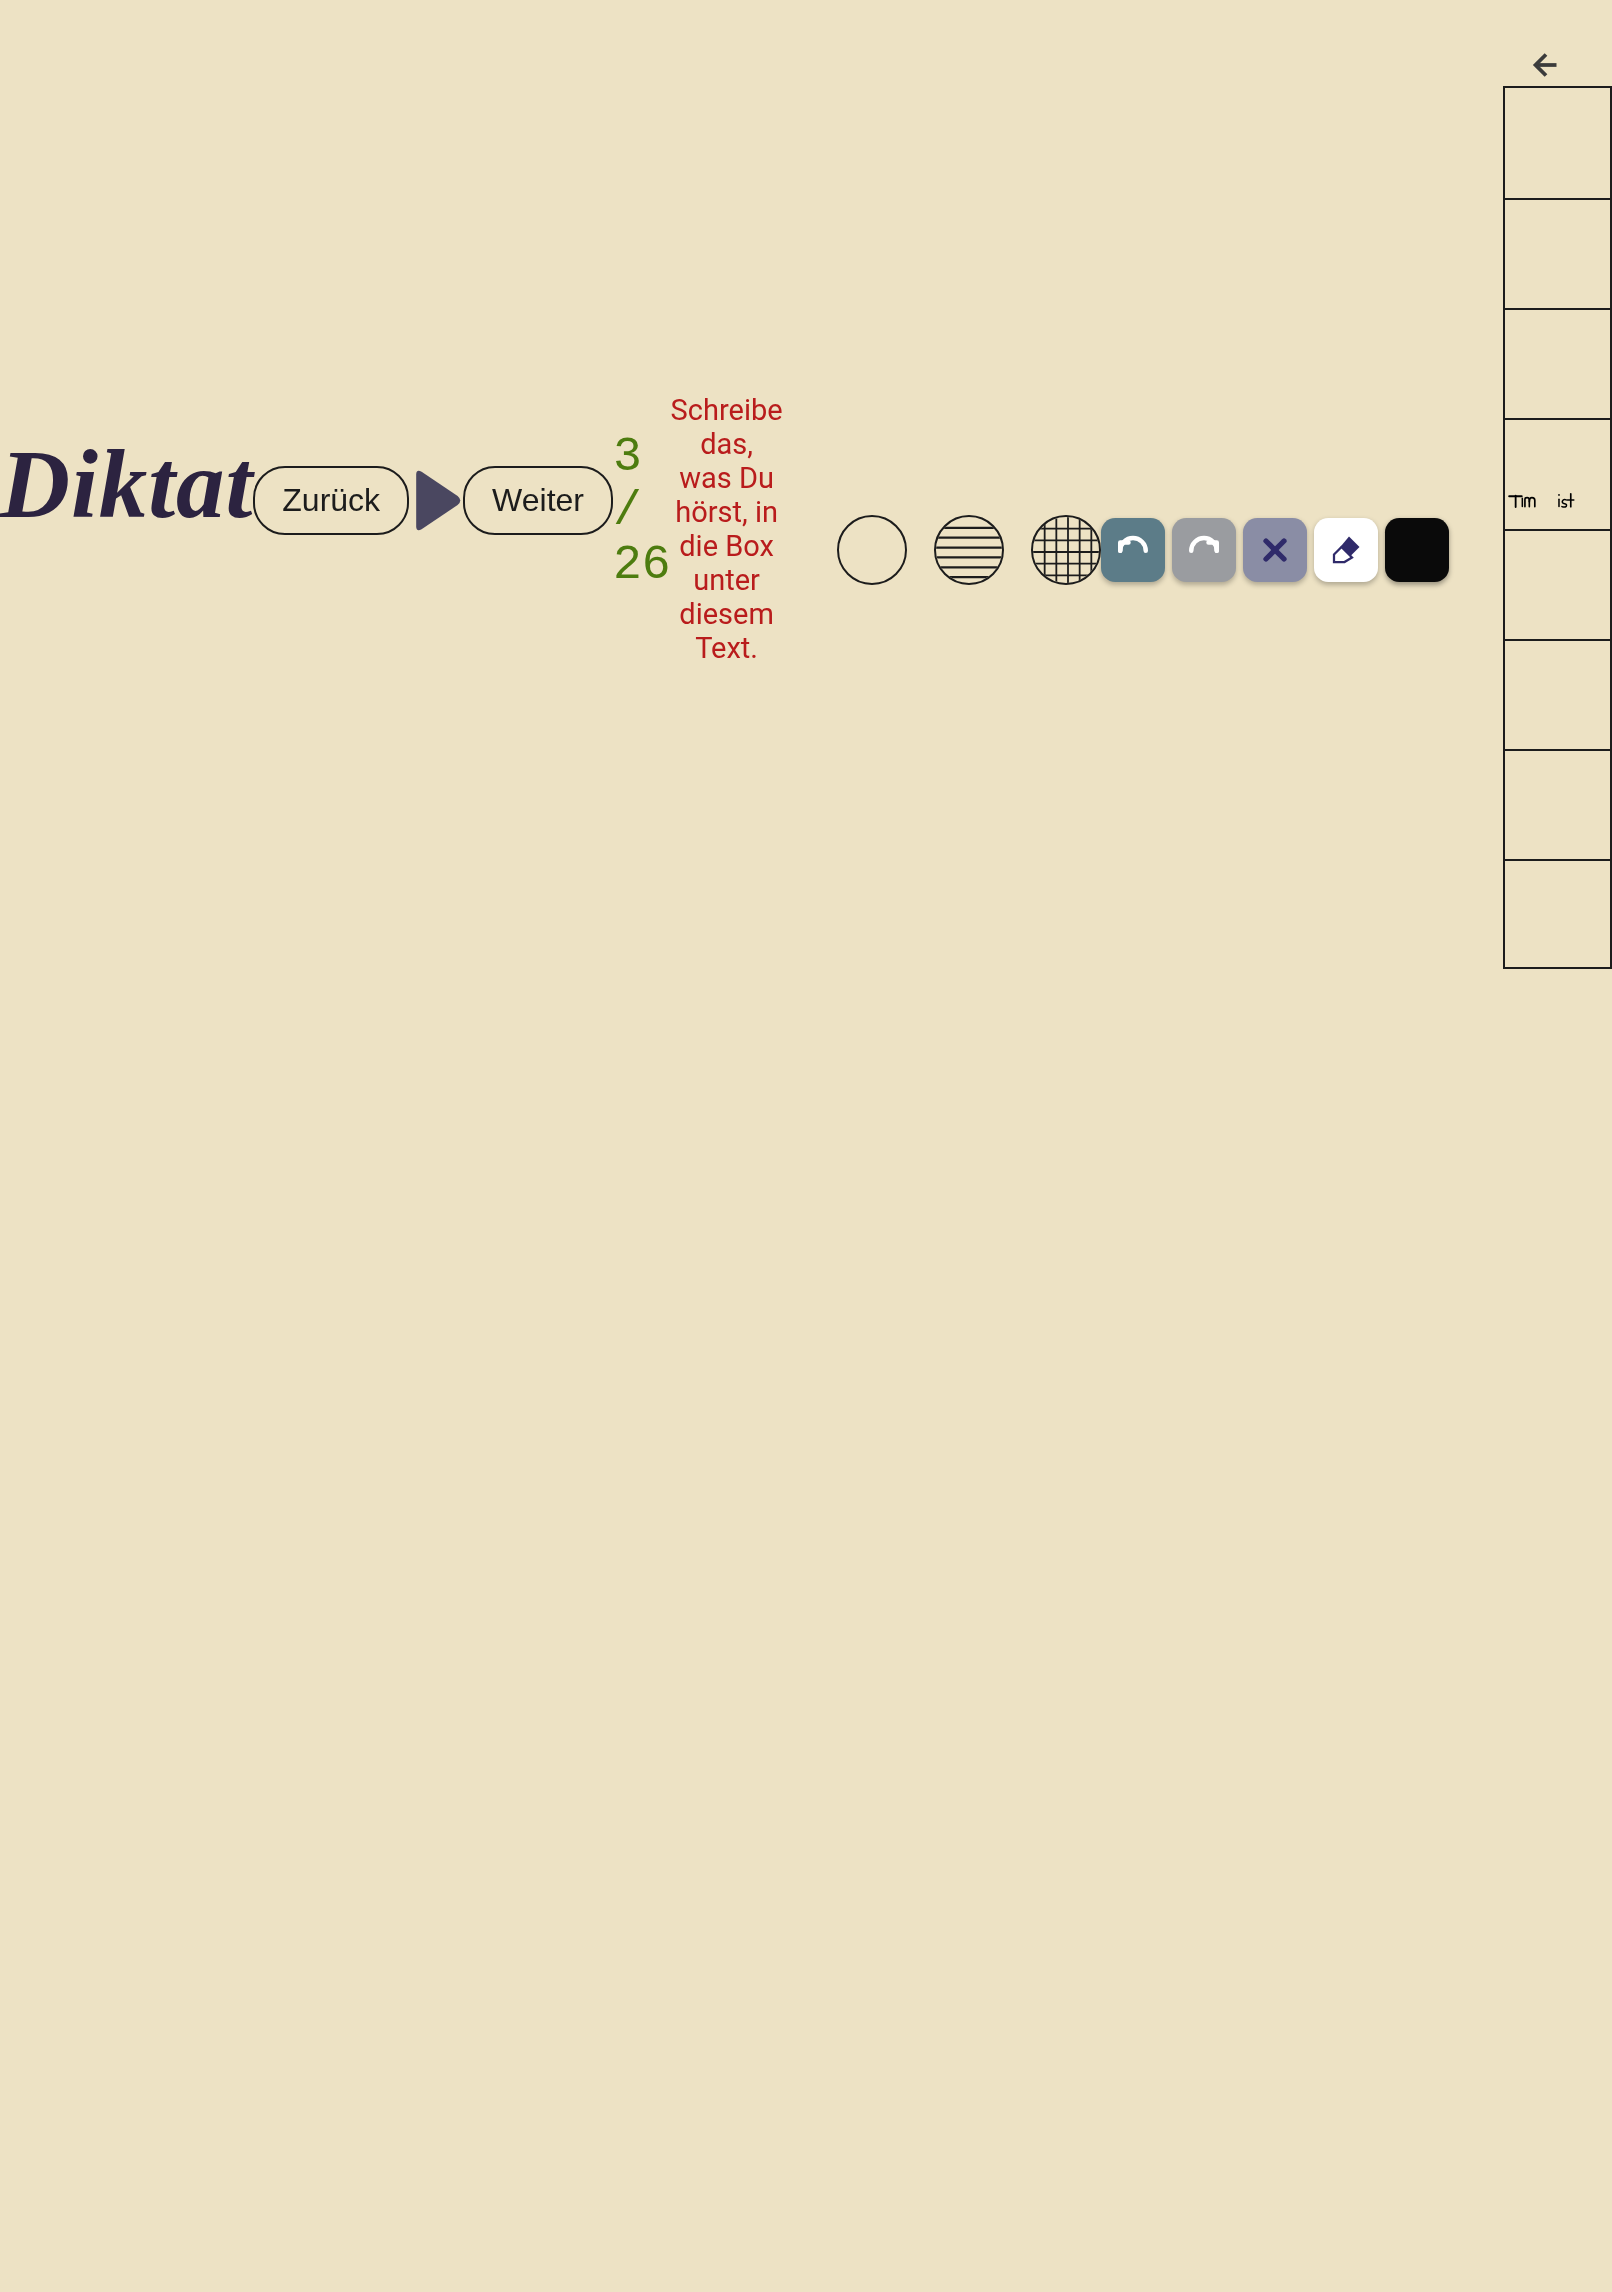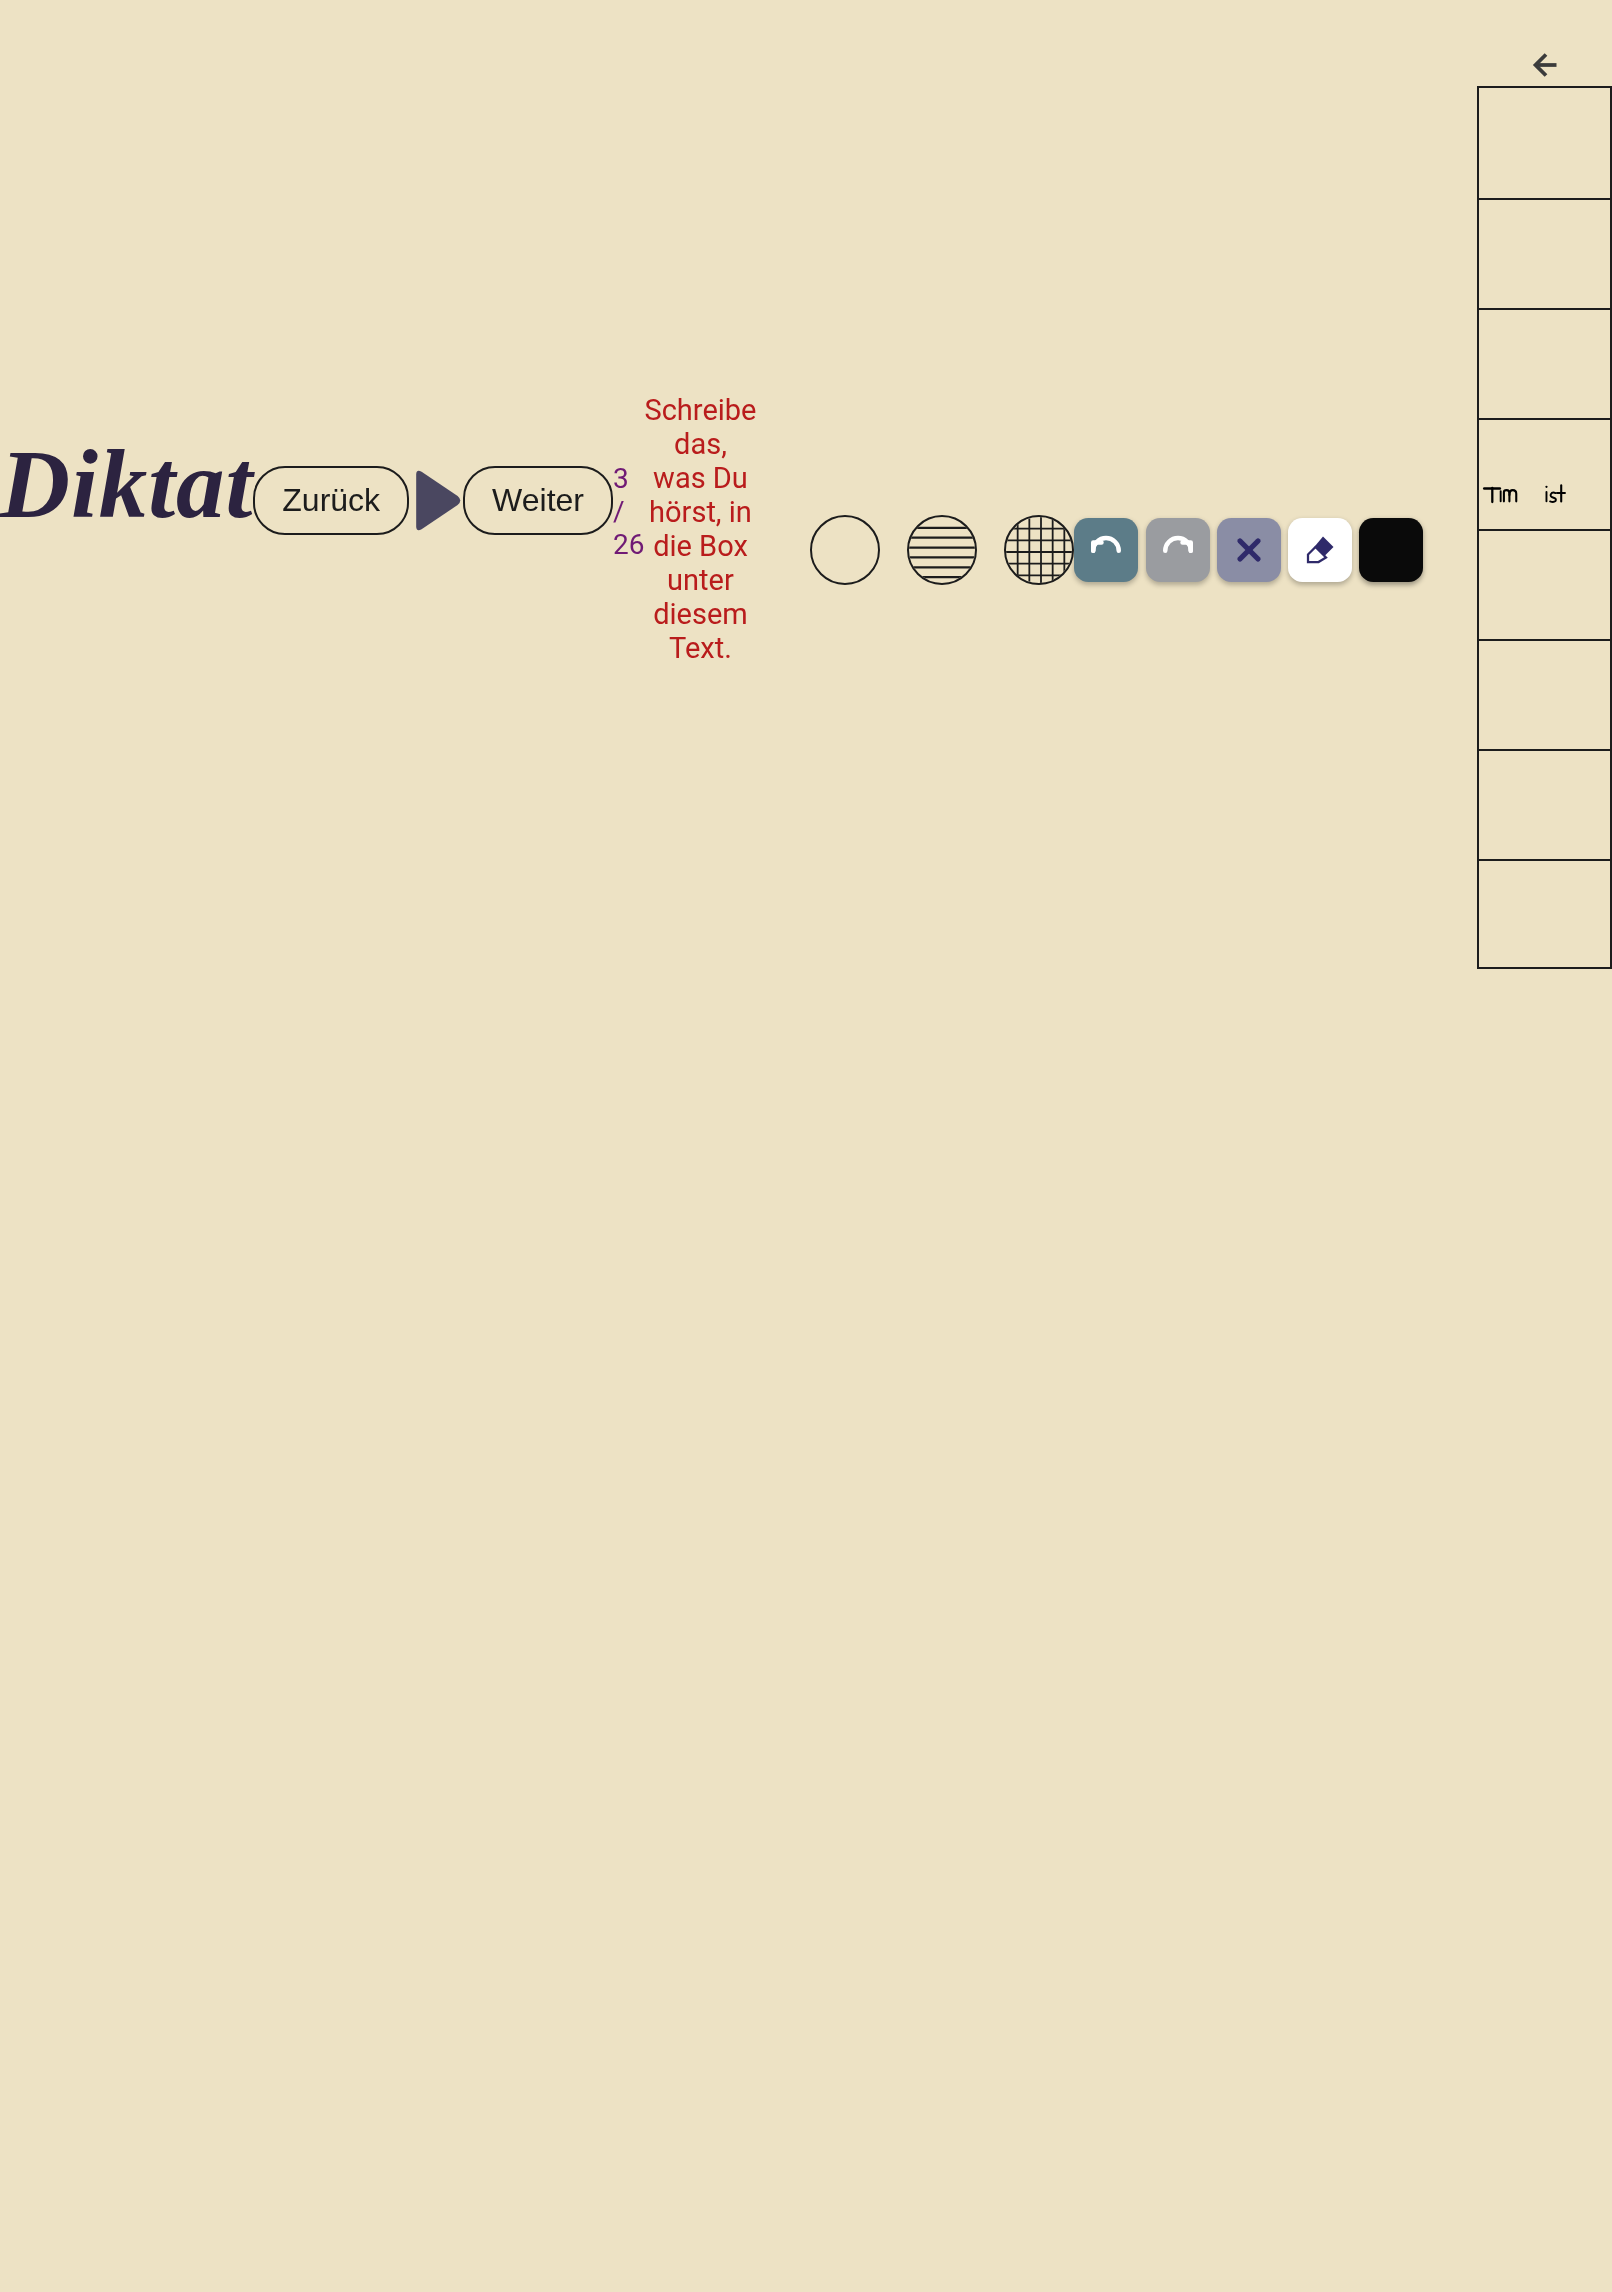--- a/index.html
+++ b/index.html
@@ -63,23 +63,24 @@
     width: 54px;
     height: 63px;
     display: flex;
     align-items: center;
     justify-content: center;
     cursor: pointer;
   }
   .play-btn svg { width: 54px; height: 63px; fill: #4a4760; }
 
   .progress {
-    font-size: 28px;
+    font-size: 48px;
     margin-top: 21.5px;
-    color: #701a75;
+    color: #4d7c0f;
+    font-family: Liberation Mono, monospace;
   }
 
   .instruction {
     font-size: 29px;
     margin-top: 57px;
     color: #b91c1c;
     text-align: center;
   }
 
   .toolbar-row {

